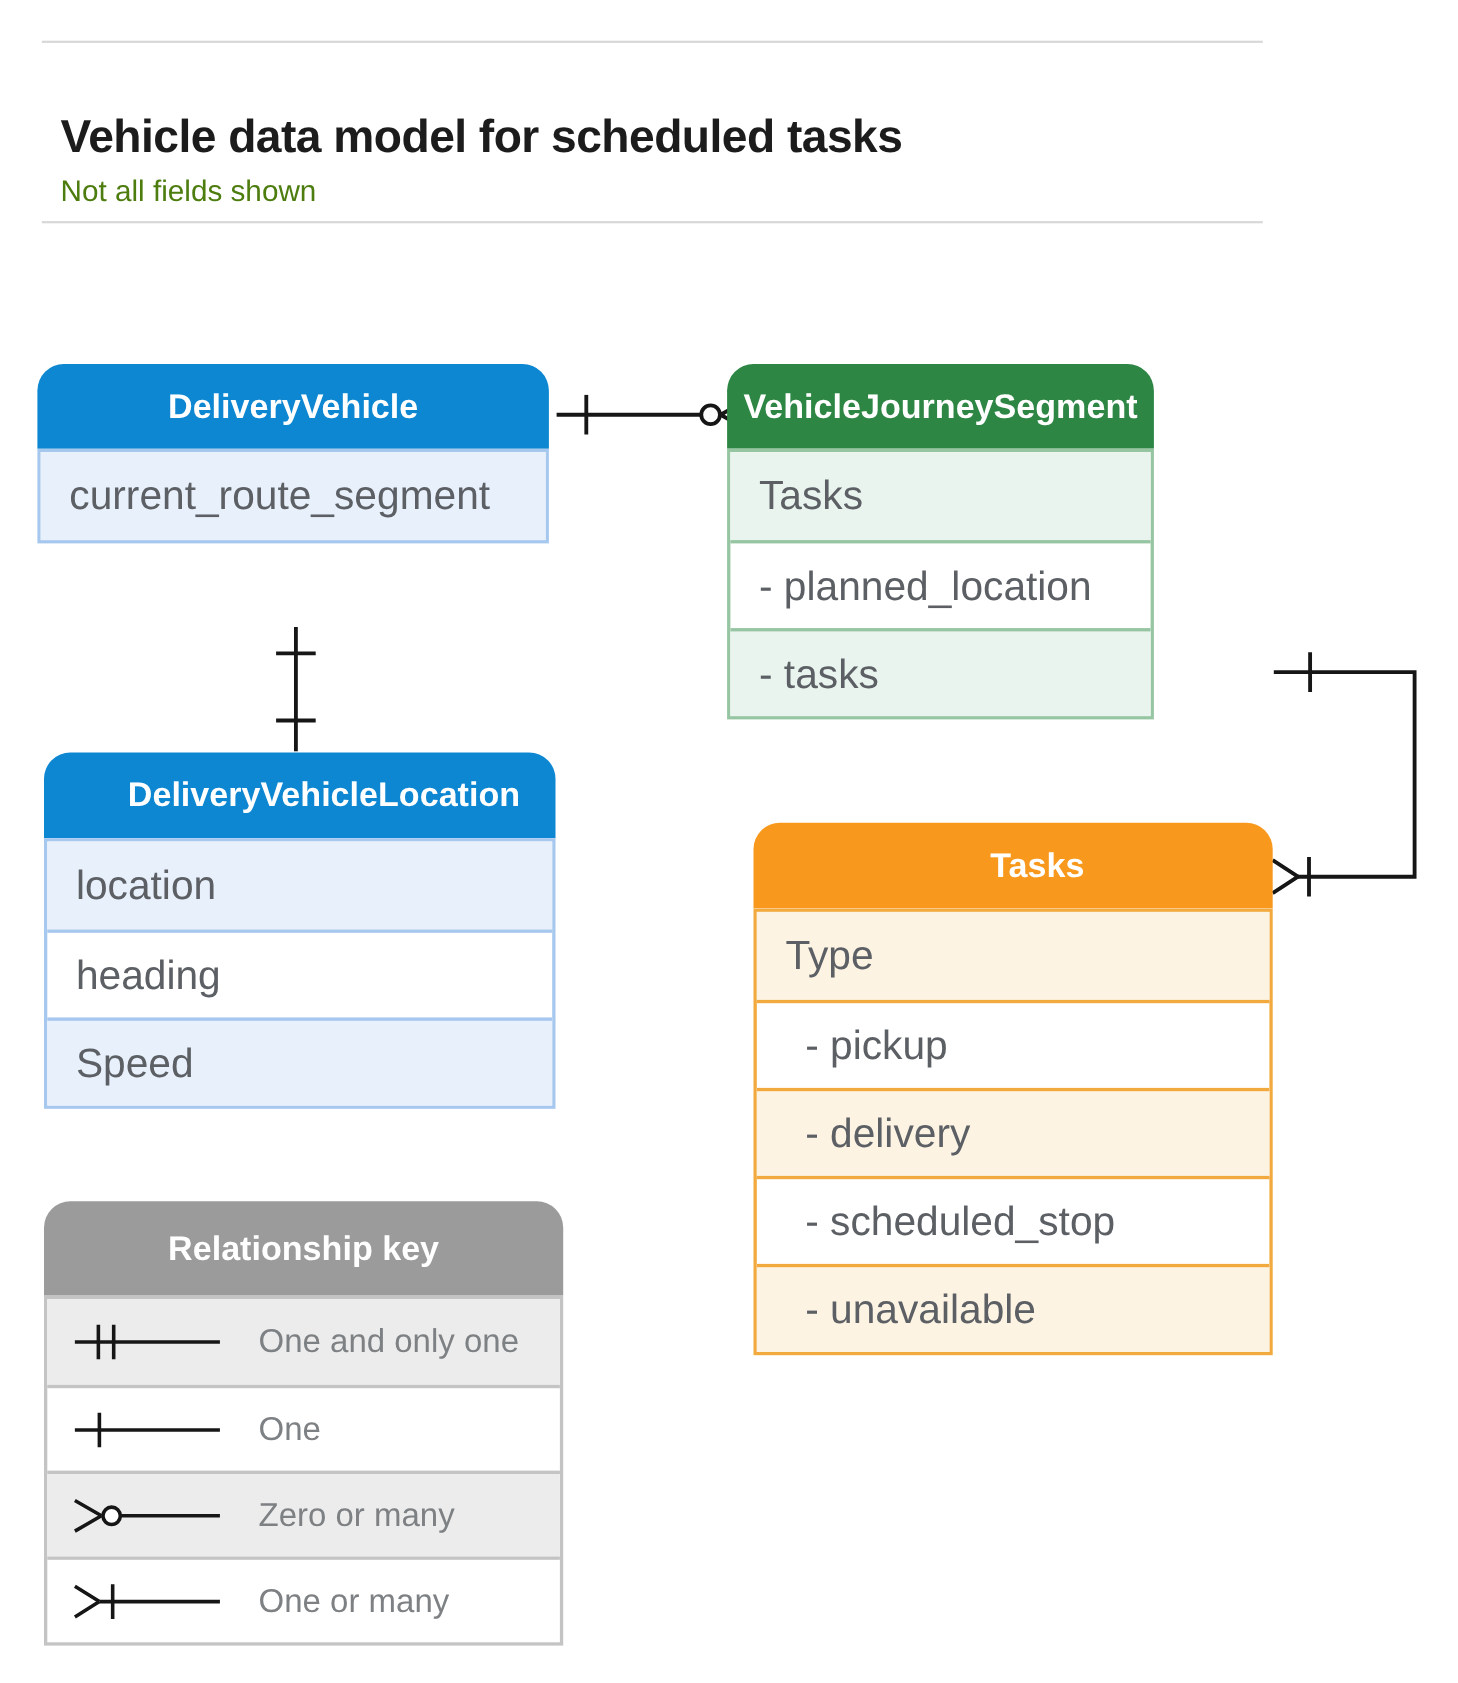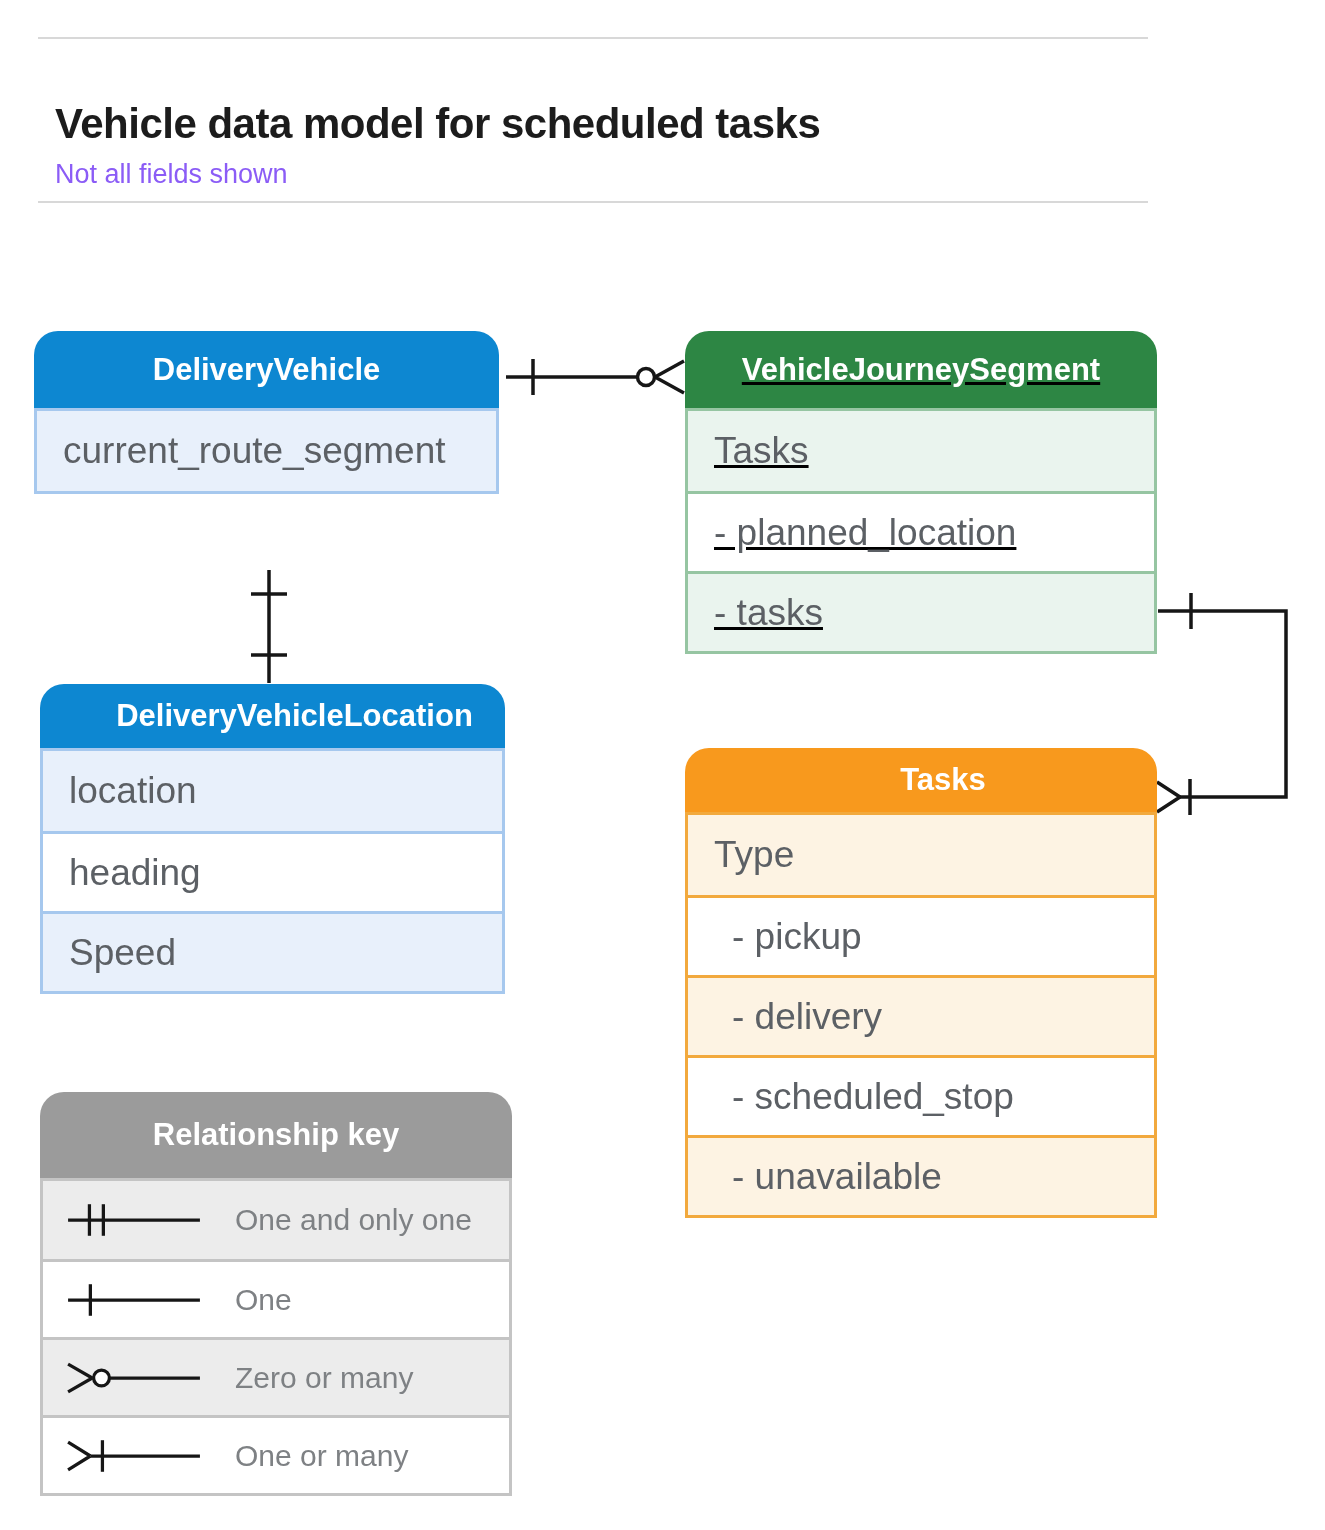--- a/index.html
+++ b/index.html
@@ -4,34 +4,34 @@
 <style>
   html,body{margin:0;padding:0;background:#ffffff;}
   .page{
     position:relative;width:1325px;height:1530px;background:#ffffff;
     font-family:"Liberation Sans", sans-serif;overflow:hidden;text-align:center;
   }
   .rule{position:absolute;left:38px;width:1110px;height:2px;background:#d8d8d8;}
   .rule-top{top:37px;}
   .rule-bottom{top:201px;}
   .title{position:absolute;left:55px;top:72px;font-size:42px;font-weight:700;color:#1c1c1c;letter-spacing:-0.5px;}
-  .subtitle{position:absolute;left:55px;top:132px;font-size:27px;color:#8b5cf6;}
+  .subtitle{position:absolute;left:55px;top:132px;font-size:27px;color:#4d7c0f;}
 
   .entity{position:absolute;}
   .e-dv{left:34px;top:331px;width:465px;}
-  .e-vjs{left:685px;top:331px;width:472px;text-decoration:underline;}
+  .e-vjs{left:661px;top:331px;width:388px;}
   .e-dvl{left:40px;top:684px;width:465px;}
   .e-tasks{left:685px;top:748px;width:472px;}
   .e-key{left:40px;top:1092px;width:472px;}
 
   .ehead{
     height:77px;border-radius:24px 24px 0 0;color:#ffffff;
     font-size:31px;font-weight:700;display:flex;align-items:center;justify-content:center;
   }
-  .e-dvl .ehead,.e-tasks .ehead{height:64px;padding-left:44px;}
+  .e-dvl .ehead,.e-tasks .ehead{height:78px;padding-left:44px;}
   .e-key .ehead{height:86px;}
 
   .ebody{border-style:solid;border-width:3px;background:#ffffff;box-sizing:border-box;}
   .erow{
     height:80px;display:flex;align-items:center;padding-left:26px;
     font-size:37px;color:#5c6065;box-sizing:border-box;
   }
   .erow + .erow{border-top-style:solid;border-top-width:3px;}
   .erow.sub{padding-left:44px;}
 

